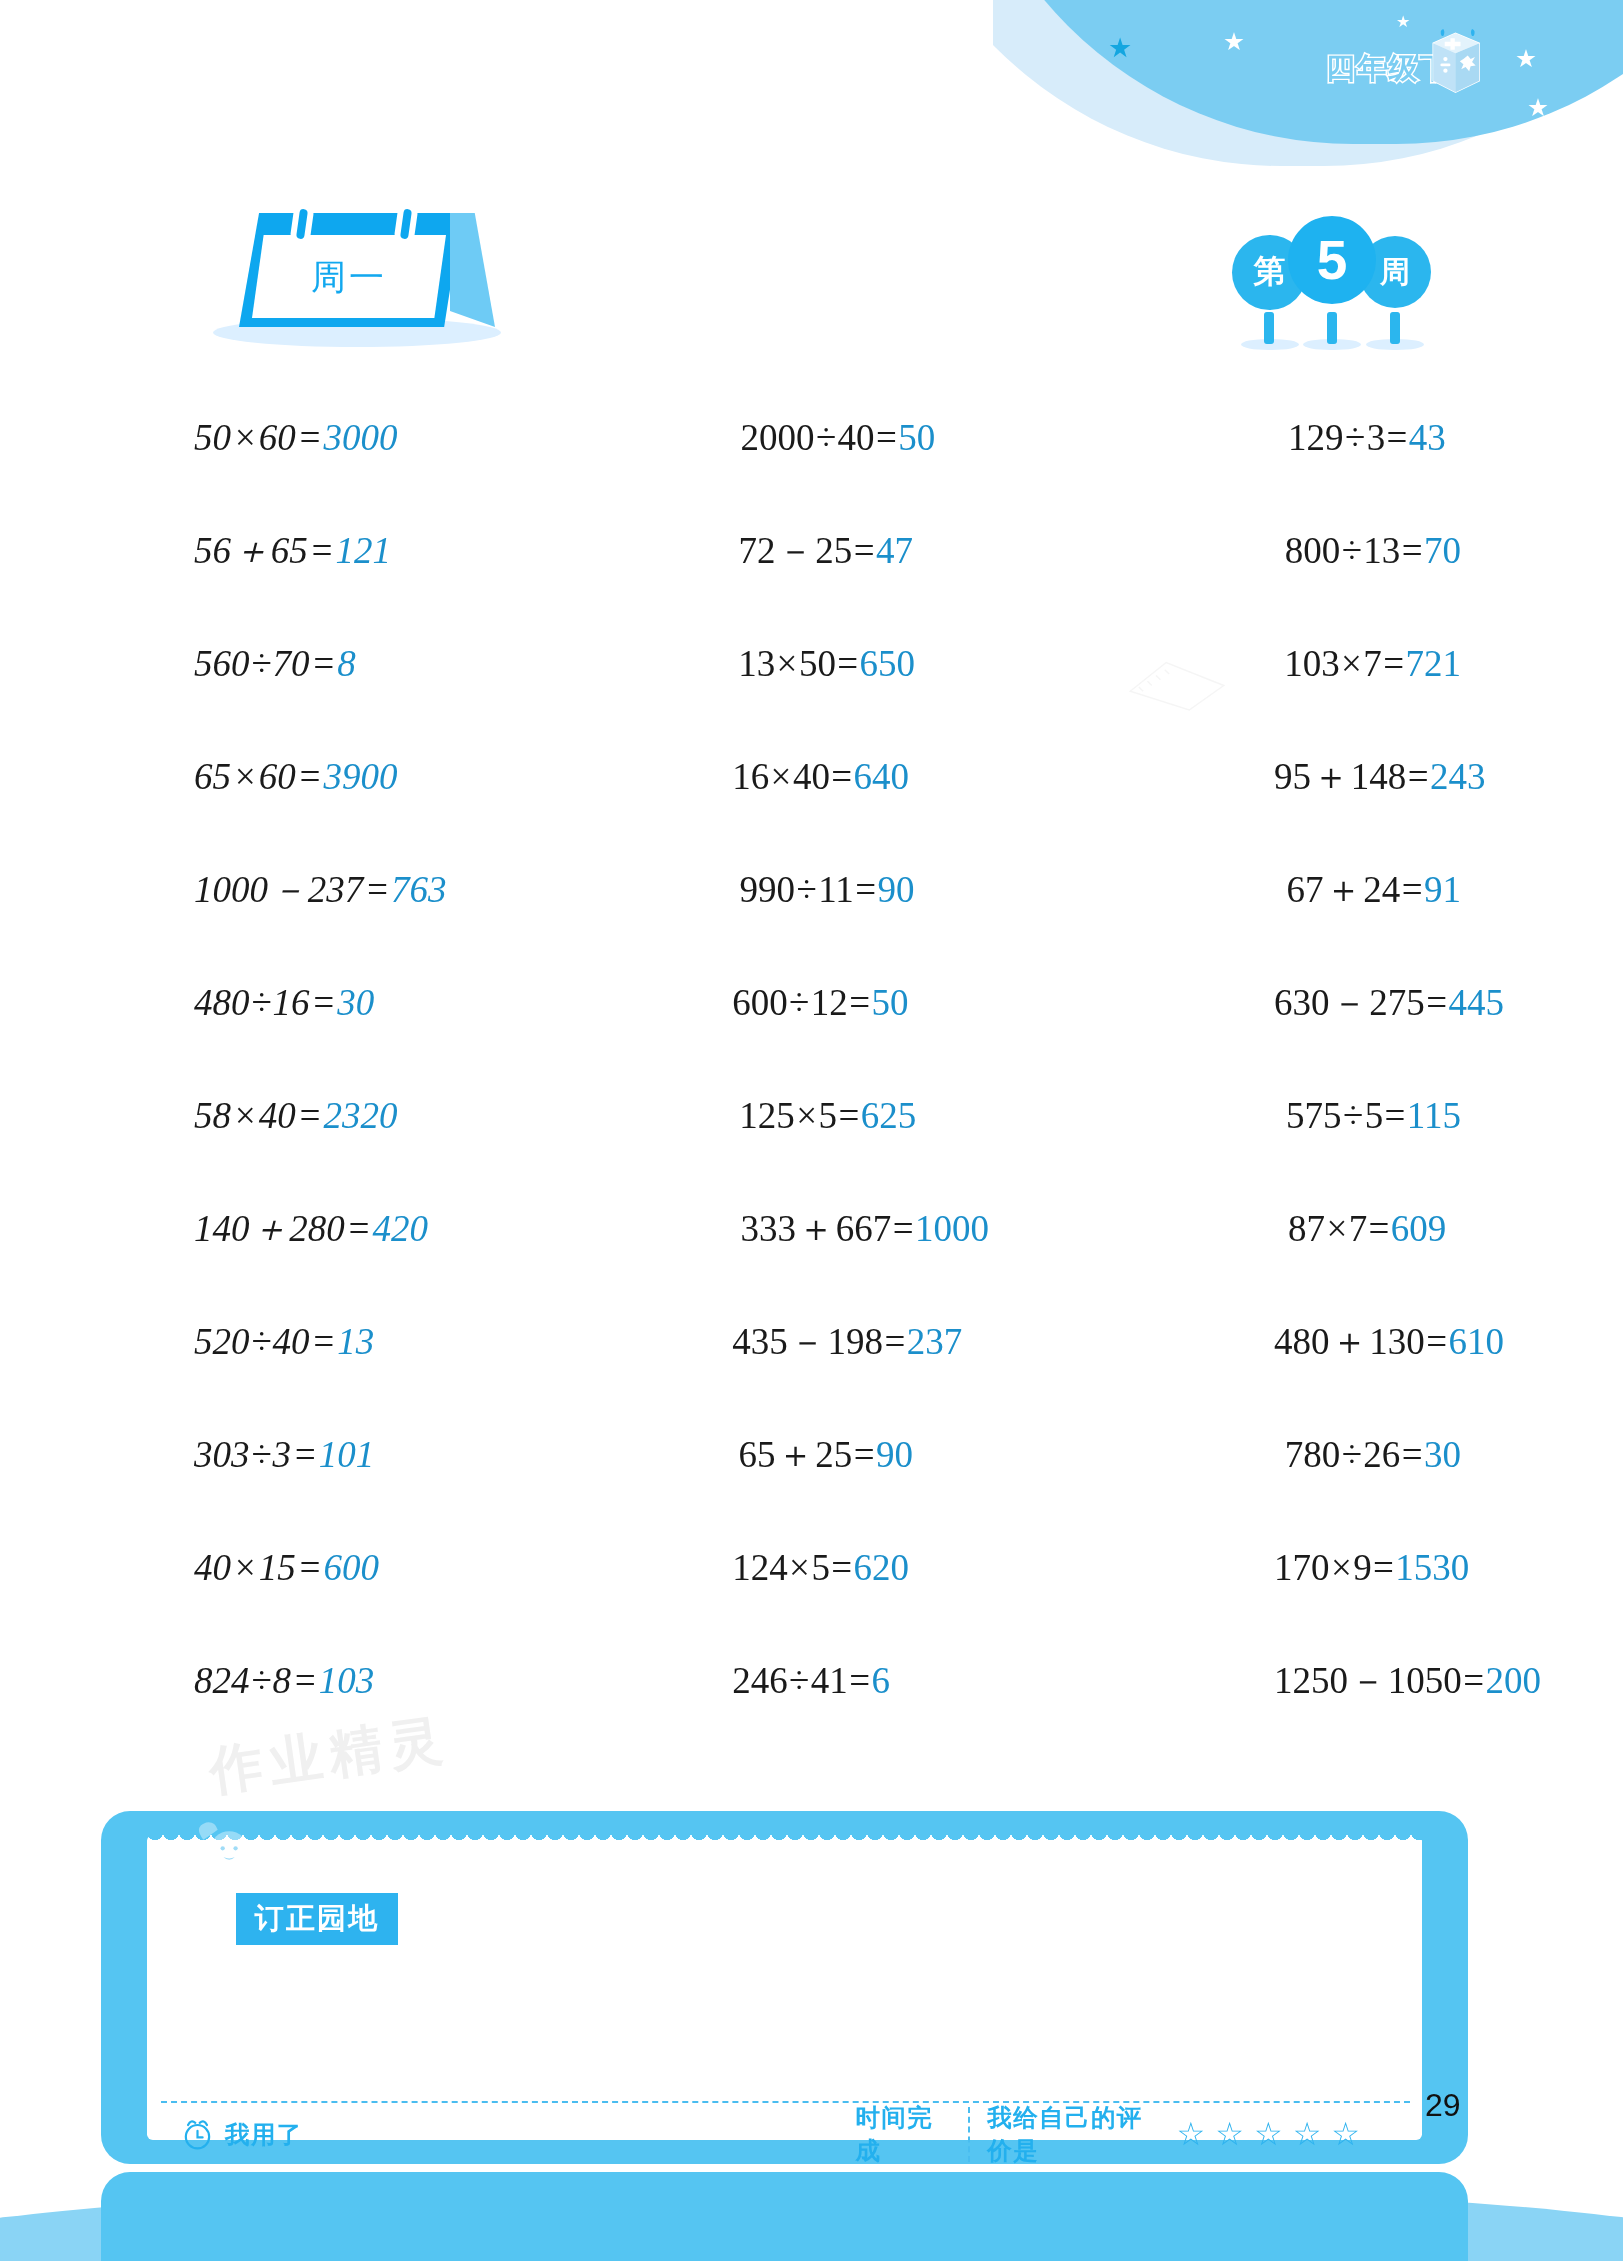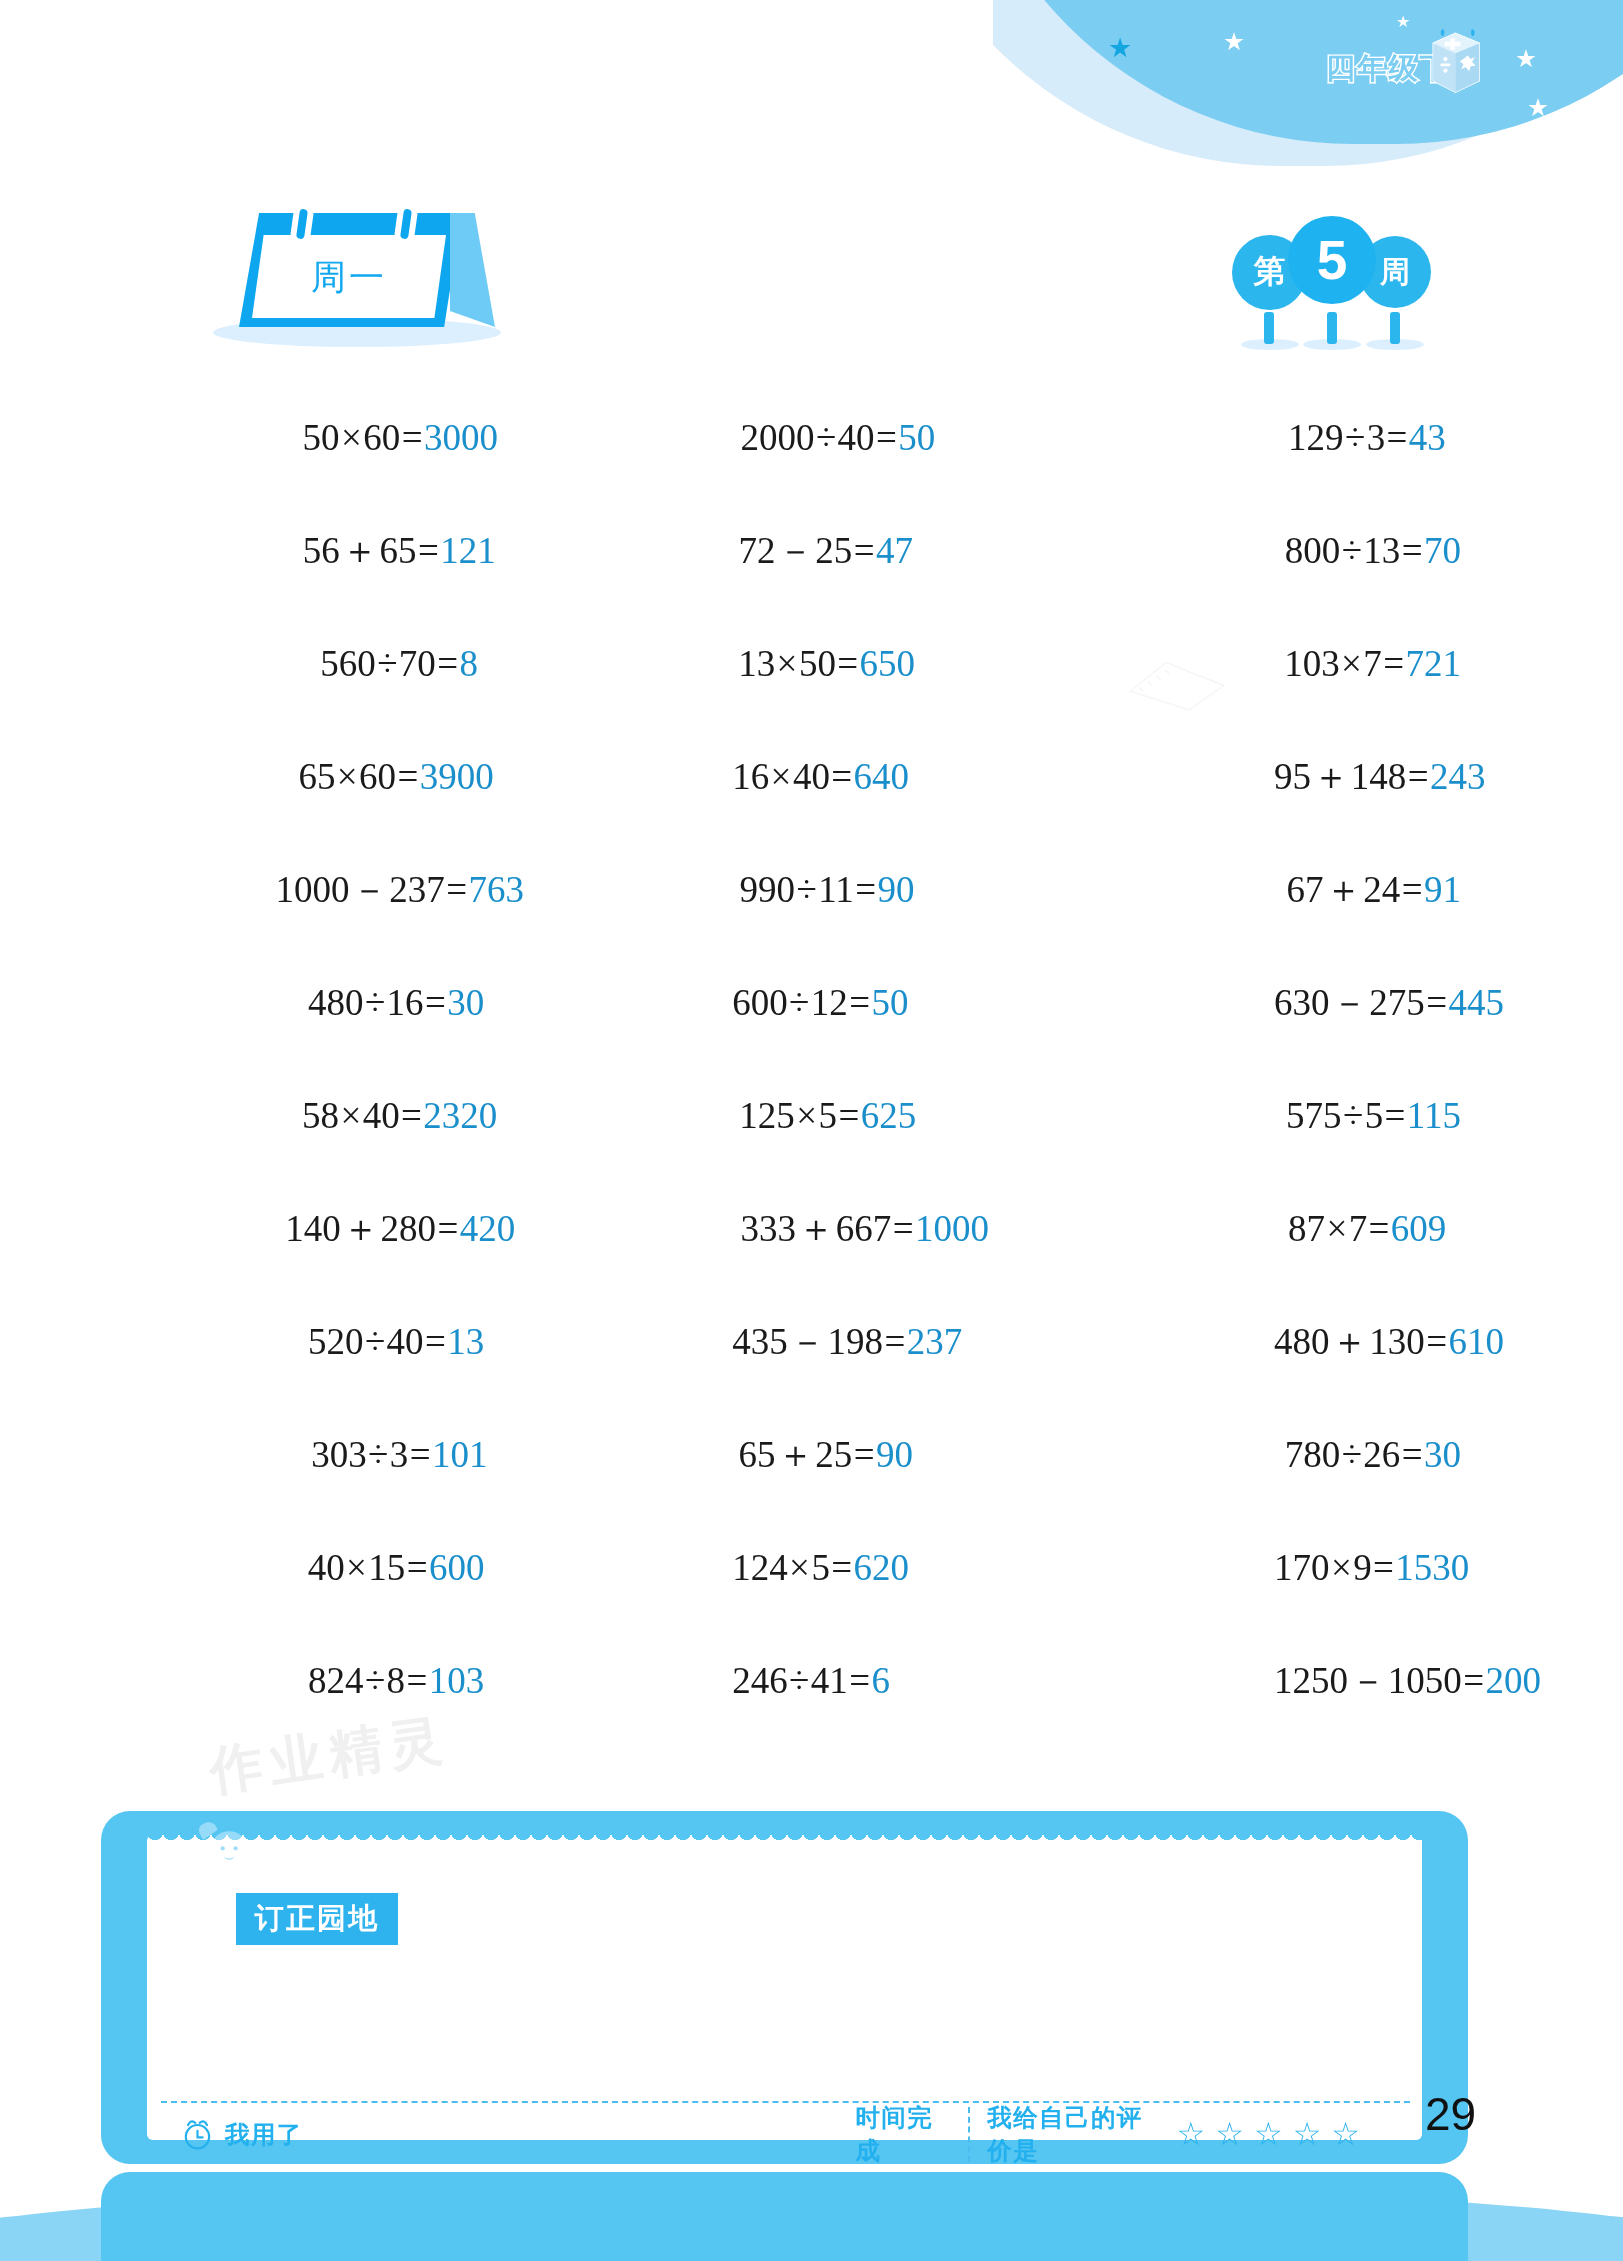--- a/index.html
+++ b/index.html
@@ -72,21 +72,21 @@
   .prow { display:flex; height:113px; }
   .pcell { width:446px; position:relative; }
   .peq { font-family:"Liberation Serif", serif; font-size:37px; color:#1a1a1a;
          white-space:nowrap; line-height:1; }
   .pcell.c1 .peq { padding-left: 0; }
   .ans { color:#1b8fcb; }
   .op { margin:0 1.4px; }
 
   
   .pcell { display:flex; align-items:center; }
-  .pcell.c1 { justify-content:center; padding-left:0px; }
+  .pcell.c1 { justify-content:flex-start; padding-left:0px;font-style:italic; }
   .pcell.c2 { justify-content:flex-start; padding-left:134px; }
   .pcell.c3 { justify-content:flex-start; padding-left:259px; }
 
   
   .corr { position:absolute; top:1792px; left:101px; width:1098px; height:403px; }
   .corr-frame { position:absolute; top:18.7px; left:0; width:1367px; height:353px;
                 background:#55c5f2; border-radius:29px; }
   .corr-inner { position:absolute; top:43px; left:46px; width:1275px; height:305px;
                 background:#ffffff; border-radius:5.8px; }
   .zigzag { position:absolute; top:40px; left:46px; width:1275px; height:16px;
@@ -107,21 +107,21 @@
           display:flex; align-items:center; }
   .foot-left { display:flex; align-items:center; width:734px; }
   .clock { width:35px; height:35px; position:relative; margin-right:10px; }
   .foot-txt { font-size:24.5px; color:#23b0ee; font-weight:bold; letter-spacing:1.4px; }
   .foot-mid { font-size:24.5px; color:#23b0ee; font-weight:bold; letter-spacing:1.4px; }
   .vdash { width:0; height:55px; border-left:2.9px dashed #49bdf0; margin:0 17.3px; }
   .foot-right { display:flex; align-items:center; }
   .stars { display:flex; gap:10px; margin-left:14.4px; }
   .star-o { font-size:32px; color:#2eb3ef; line-height:1; }
 
-  .pagenum { position:absolute; top:2087px; left:1425px; font-size:46px;
+  .pagenum { position:absolute; top:2087px; left:1425px; font-size:32px;
              color:#111111; font-weight:normal; font-family:"Liberation Sans", sans-serif; }
 
   
   .botband { position:absolute; top:2166px; left:0; width:1624px; height:95px; overflow:hidden; }
   .botband .b1 { position:absolute; top:16px; left:-158px; width:1943px; height:288px;
                  background:#8ad4f5; border-radius:50% 50% 0 0 / 79px 79px 0 0; }
   .botband .b2 { position:absolute; top:5.8px; left:101px; width:1367px; height:259px;
                  background:#55c5f2; border-radius:29px; }
 
   

